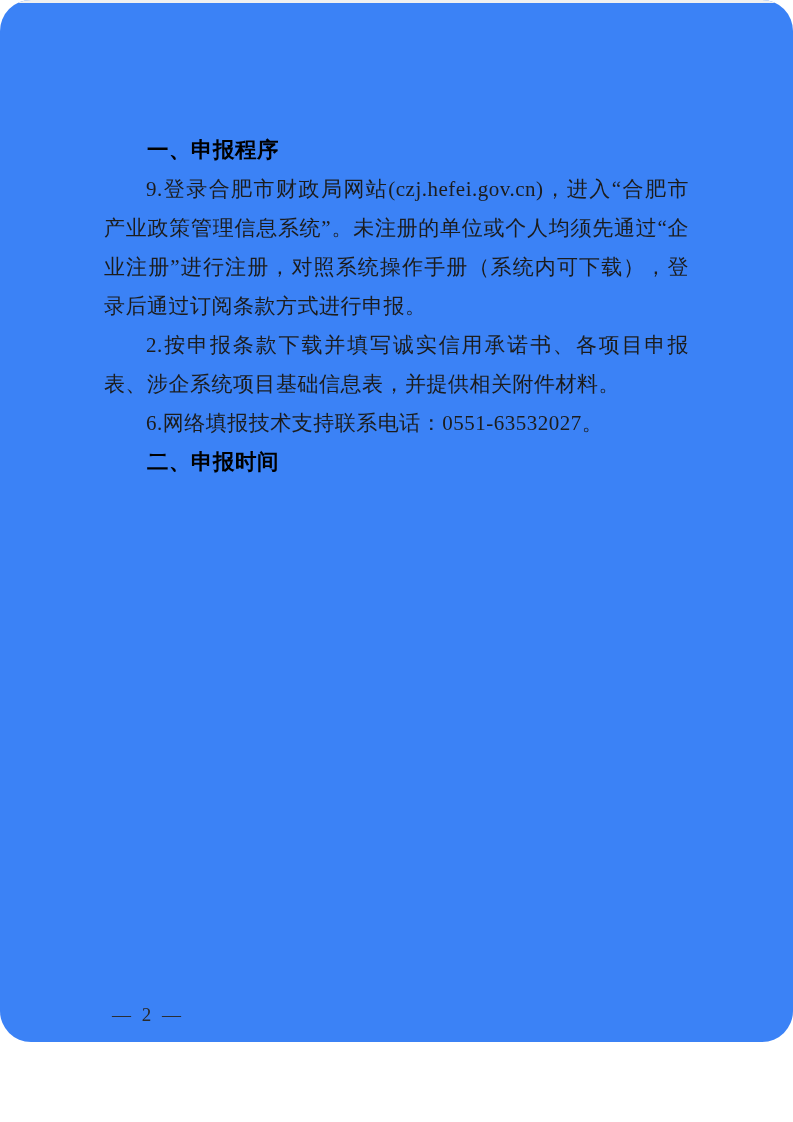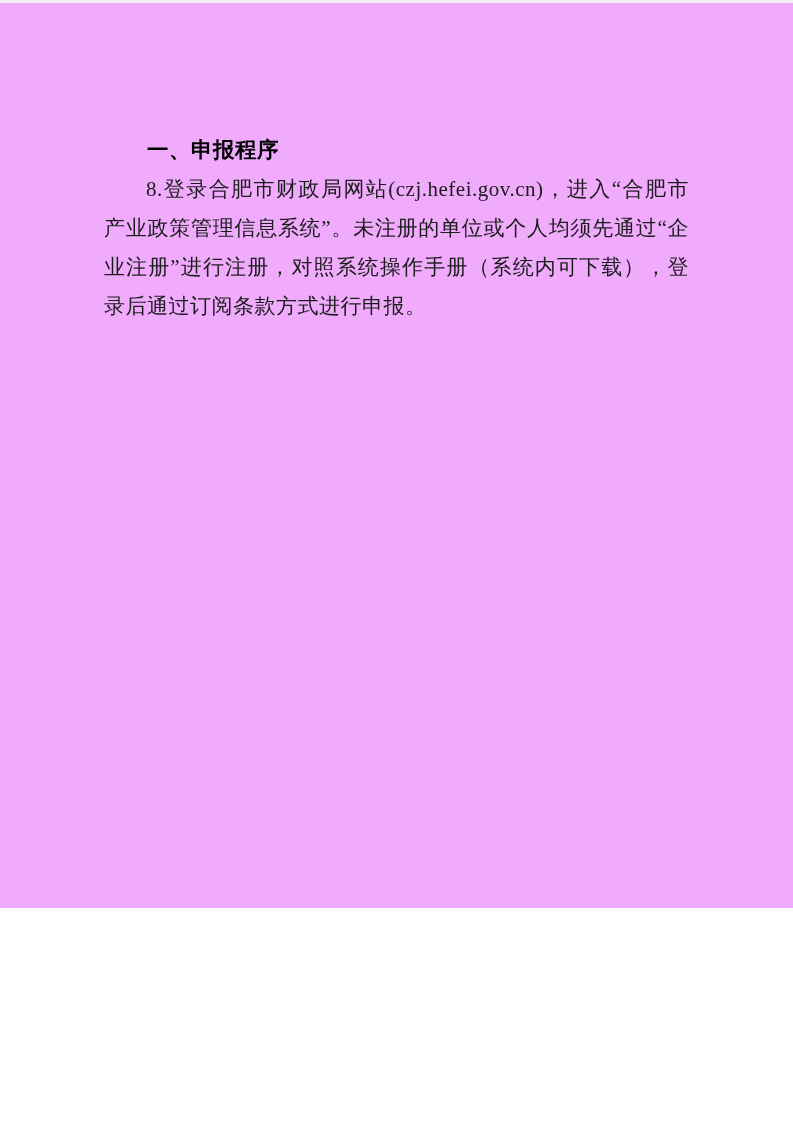--- a/index.html
+++ b/index.html
@@ -3,24 +3,25 @@
 <meta charset="utf-8">
 <style>
   html, body {
     margin: 0;
     padding: 0;
     background: #ffffff;
   }
   .page {
     position: relative;
     width: 793px;
-    height: 908px;
-    background: #f0abfc;
+    height: 1042px;
+    background: #3b82f6;
     overflow: hidden;
     box-sizing: border-box;
+    border-radius: 31px;
   }
   .scan-edge {
     position: absolute;
     top: 0;
     left: 0;
     width: 793px;
     height: 3px;
     background: #f0f0f0;
   }
   .content {
@@ -63,24 +64,27 @@
 </style>
 </head>
 <body>
 
 <div class="page">
   <div class="scan-edge"></div>
 
   <div class="content">
     <h2 class="heading">一、申报程序</h2>
 
-    <p class="para">8.登录合肥市财政局网站(czj.hefei.gov.cn)，进入“合肥市产业政策管理信息系统”。未注册的单位或个人均须先通过“企业注册”进行注册，对照系统操作手册（系统内可下载），登录后通过订阅条款方式进行申报。</p>
+    <p class="para">9.登录合肥市财政局网站(czj.hefei.gov.cn)，进入“合肥市产业政策管理信息系统”。未注册的单位或个人均须先通过“企业注册”进行注册，对照系统操作手册（系统内可下载），登录后通过订阅条款方式进行申报。</p>
+
+    <p class="para">2.按申报条款下载并填写诚实信用承诺书、各项目申报表、涉企系统项目基础信息表，并提供相关附件材料。</p>
 
 
 
 
+    <p class="para">6.网络填报技术支持联系电话：0551-63532027。</p>
 
-
+    <h2 class="heading">二、申报时间</h2>
 
   </div>
 
   <div class="page-number">— 2 —</div>
 </div>
 
 </body></html>

